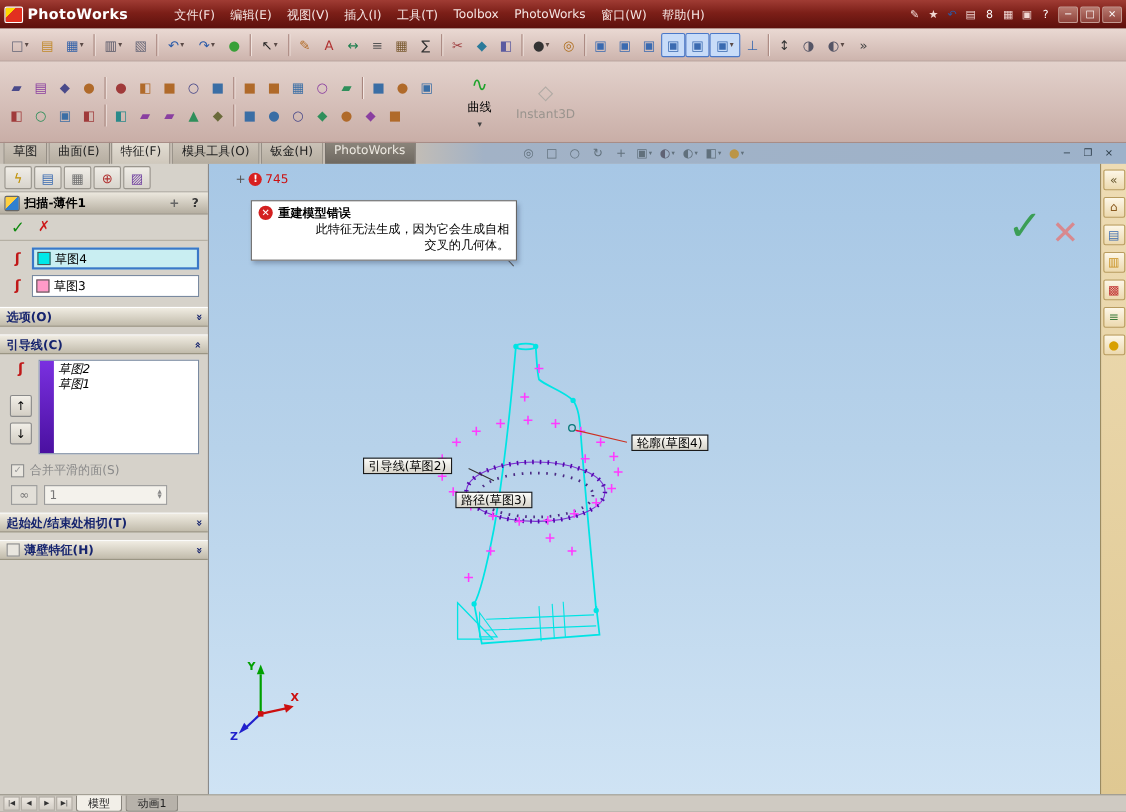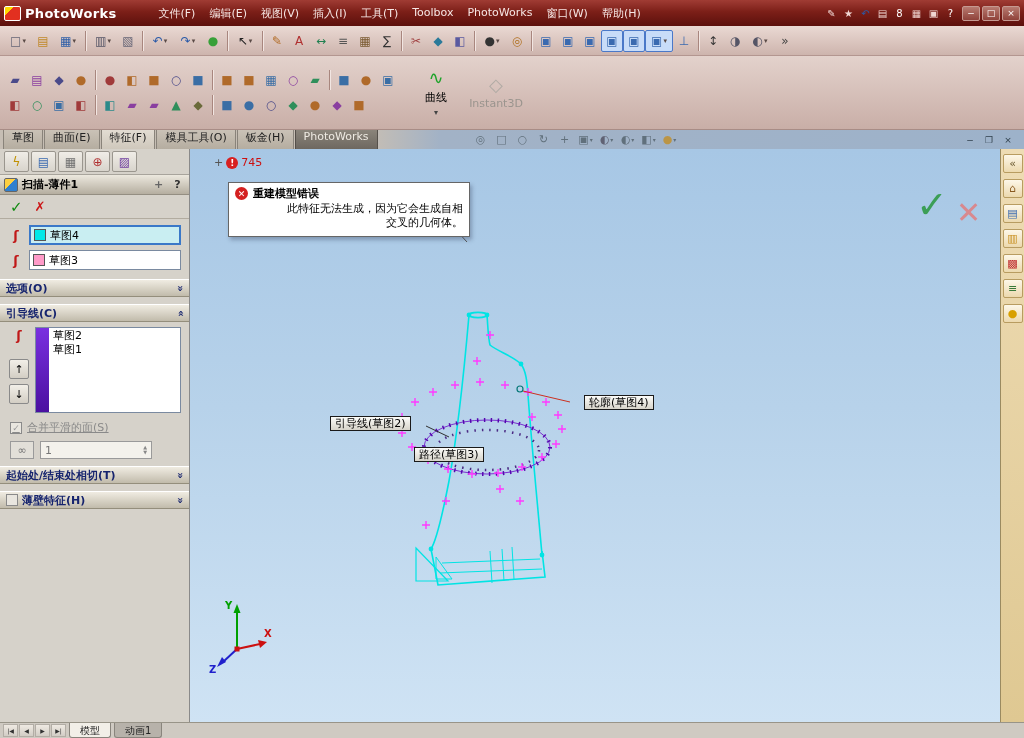--- a/index.html
+++ b/index.html
@@ -81,24 +81,24 @@
 .swatch.pink{background:#ff9ac8;}
 
 .guides{display:flex;gap:5px;padding:5px 8px 2px;}
 .gleft{display:flex;flex-direction:column;align-items:center;width:22px;flex:none;}
 .arrbtn{width:20px;height:20px;border:1px solid #8a8a8a;background:linear-gradient(#f2efe8,#d3cec4);display:flex;align-items:center;justify-content:center;font-size:11px;margin-top:5px;border-radius:2px;}
 .arrbtn.up{margin-top:16px;}
 .arrbtn.up::before{content:"↑";}
 .arrbtn.down::before{content:"↓";}
 .glist{flex:1;height:86px;border:1px solid #7a8aa0;background:#fff;display:flex;overflow:hidden;}
 .gstripe{width:13px;background:linear-gradient(180deg,#7a30e0,#4a10a0);flex:none;}
-.gitems{flex:1;padding:1px 4px;}
+.gitems{flex:1;padding:1px 4px;font-style:italic;}
 .gitem{height:14px;line-height:14px;}
 
-.cbrow{display:flex;align-items:center;gap:5px;padding:5px 10px 2px;color:#8a8a8a;text-decoration:underline;}
+.cbrow{display:flex;align-items:center;gap:5px;padding:5px 10px 2px;color:#8a8a8a;}
 .sprow{display:flex;align-items:center;gap:6px;padding:4px 10px 0;}
 .glasses{width:24px;height:18px;border:1px solid #9a9a9a;background:#e2dfd8;display:flex;align-items:center;justify-content:center;font-size:11px;color:#777;}
 .glasses::before{content:"∞";}
 .spin{width:112px;height:18px;border:1px solid #9a9a9a;background:#f4f2ec;display:flex;align-items:center;padding:0 4px;color:#777;}
 .spin .arrows{margin-left:auto;display:flex;flex-direction:column;font-size:5px;line-height:5px;color:#888;}
 .spin .arrows span::before{content:"▲";}
 .spin .arrows span+span::before{content:"▼";}
 
 
 .viewport{flex:1;position:relative;background:linear-gradient(180deg,#a7c7e5 0%,#b7d2ea 45%,#cfe3f4 100%);overflow:hidden;}
@@ -106,21 +106,21 @@
 .badge .plus{color:#555;}
 .badge .plus::before{content:"+";}
 .bico{width:12px;height:12px;border-radius:50%;background:#d82020;color:#fff;font-size:9px;font-weight:bold;display:flex;align-items:center;justify-content:center;}
 .bico::before{content:"!";}
 .callout{position:absolute;left:38px;top:33px;width:242px;background:#fff;border:1px solid #666;box-shadow:2px 3px 4px rgba(50,60,90,.35);padding:3px 6px 5px;font-size:11px;z-index:5;}
 .crow{display:flex;align-items:center;gap:5px;font-weight:bold;}
 .cico{width:13px;height:13px;border-radius:50%;background:#d42020;color:#fff;font-size:9px;font-weight:bold;display:flex;align-items:center;justify-content:center;flex:none;}
 .cico::before{content:"✕";}
 .cbody{margin-top:1px;line-height:1.3;text-align:right;}
 .mlabel{position:absolute;height:15px;line-height:13px;padding:0 4px;background:linear-gradient(#fcfcf9,#d7d4ca);border:1px solid #1a1a1a;font-size:11px;white-space:nowrap;z-index:3;}
-#lbl-profile{left:394px;top:246px;}
+#lbl-profile{left:384px;top:246px;}
 #lbl-guide{left:140px;top:267px;}
 #lbl-path{left:224px;top:298px;}
 .confirm-check{position:absolute;left:726px;top:34px;font-size:38px;color:rgba(40,150,60,.85);z-index:3;}
 .confirm-check::before{content:"✓";}
 .confirm-x{position:absolute;left:766px;top:46px;font-size:30px;color:rgba(228,120,120,.8);z-index:3;}
 .confirm-x::before{content:"✕";}
 svg.model{position:absolute;left:0;top:0;z-index:2;}
 
 
 .taskpane{width:24px;flex:0 0 24px;background:linear-gradient(180deg,#eedcb4,#dfc892);border-left:1px solid #9a8a60;display:flex;flex-direction:column;align-items:center;padding-top:5px;gap:6px;}

